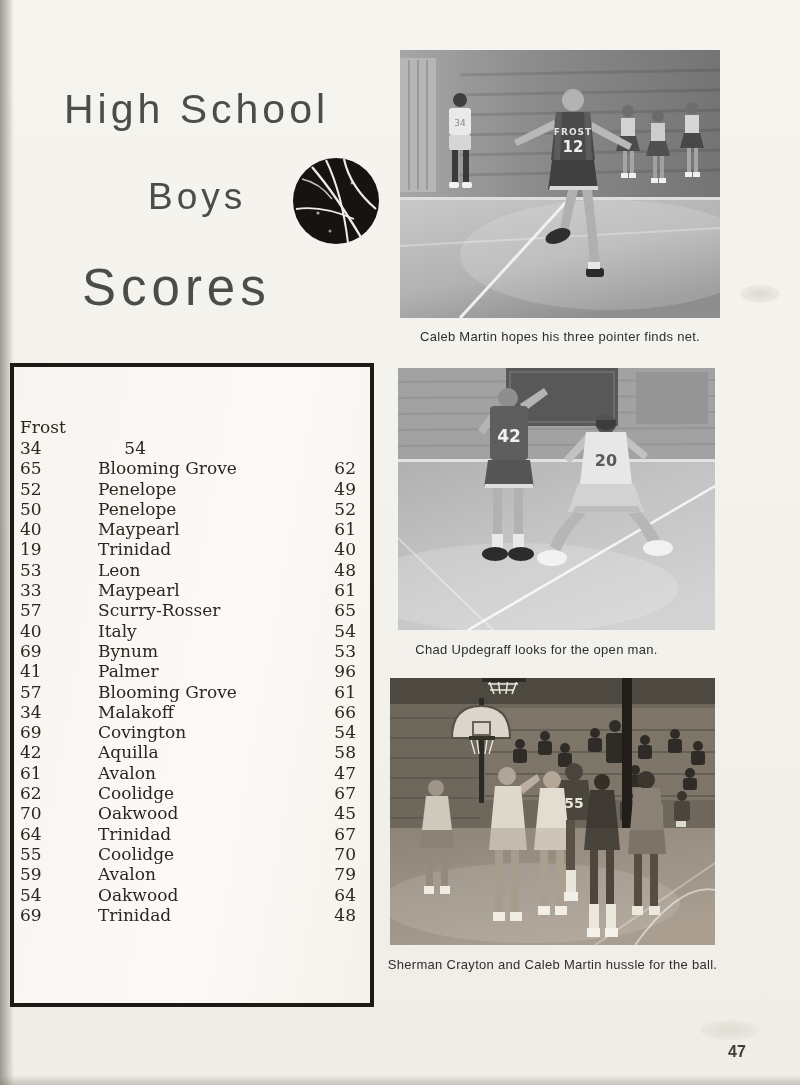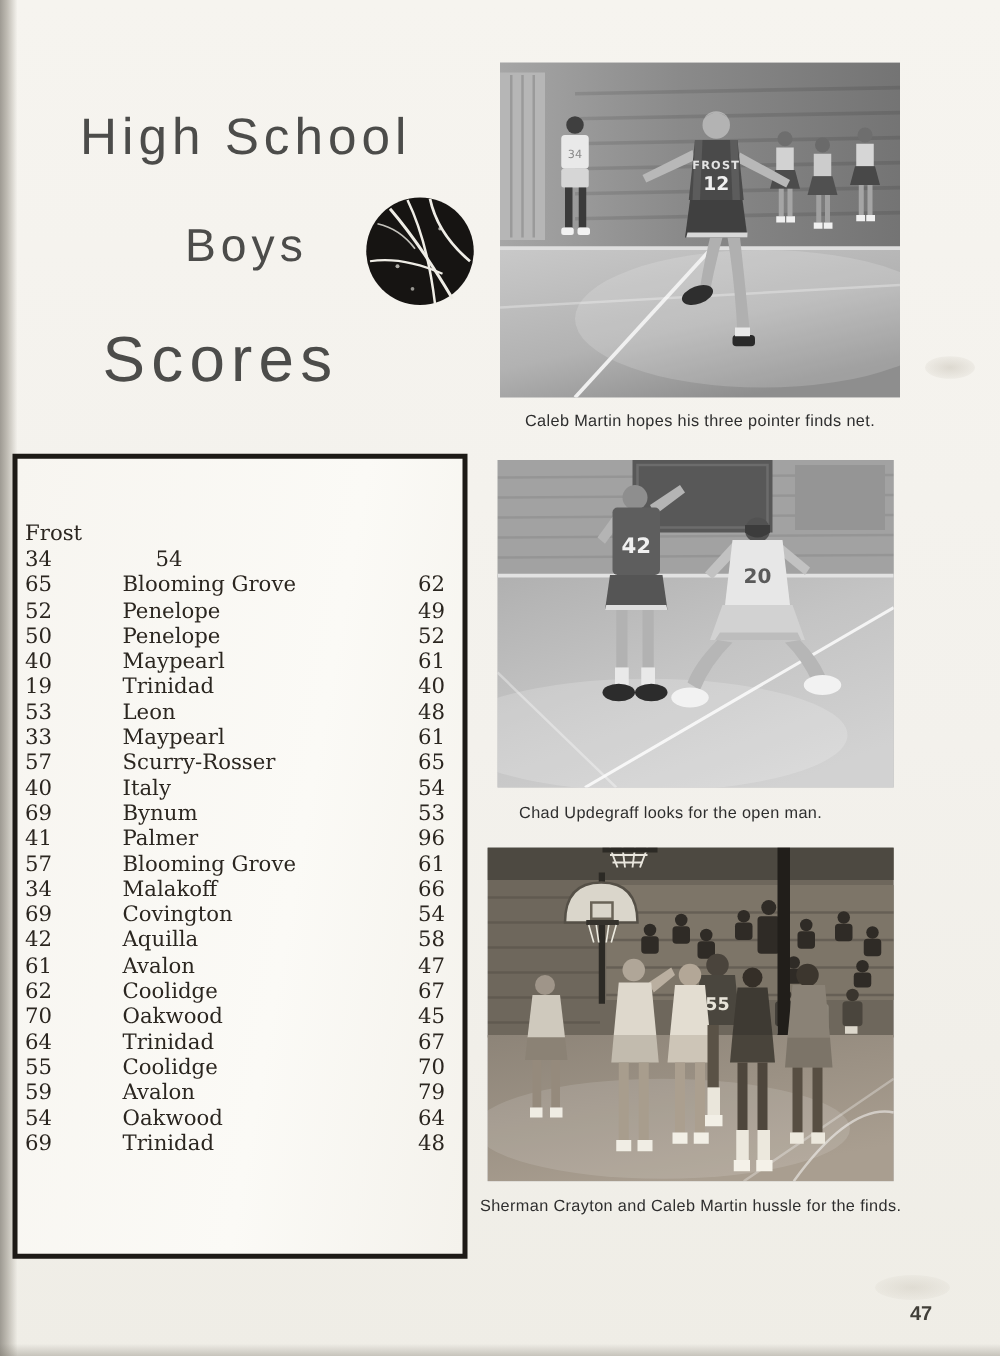--- a/index.html
+++ b/index.html
@@ -497,16 +497,16 @@
           <path d="M6 18 L32 18 L36 60 L2 60 Z" fill="#8a8276"></path>
           <path d="M2 60 L36 60 L38 84 L0 84 Z" fill="#7c7468"></path>
           <rect x="6" y="84" width="8" height="52" fill="#574e42"></rect>
             <rect x="22" y="84" width="8" height="52" fill="#574e42"></rect>
           <rect x="4" y="136" width="11" height="9" fill="#ece8dd"></rect>
             <rect x="21" y="136" width="11" height="9" fill="#ece8dd"></rect>
         </g>
       </g>
     </svg>
   </figure>
-  <figcaption class="caption c3">Sherman Crayton and Caleb Martin hussle for the finds.</figcaption>
+  <figcaption class="caption c3">Sherman Crayton and Caleb Martin hussle for the ball.</figcaption>
 
   <div class="page-number">47</div>
 </div>
 
 </body></html>

